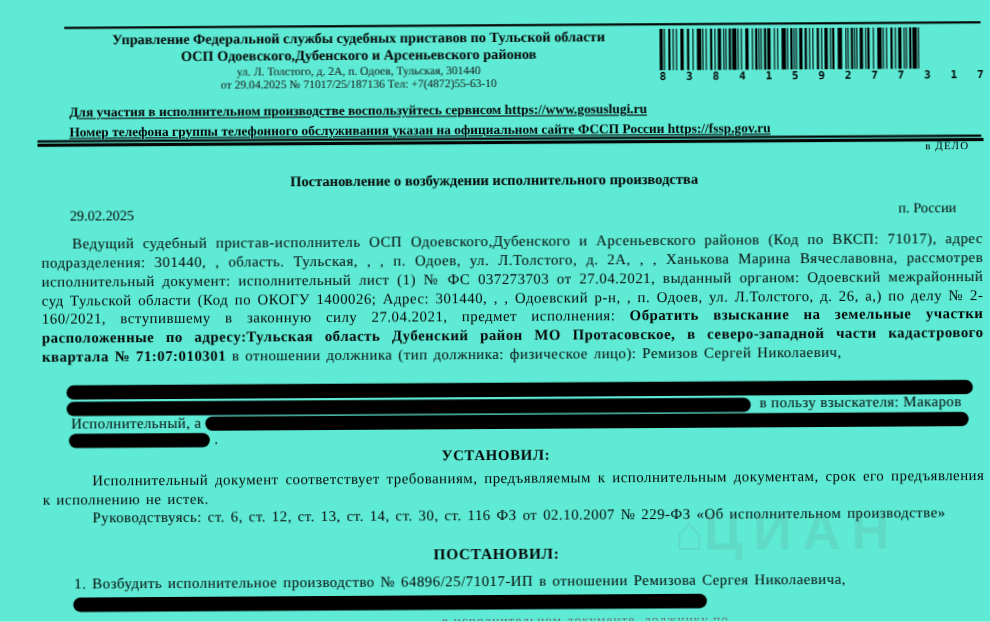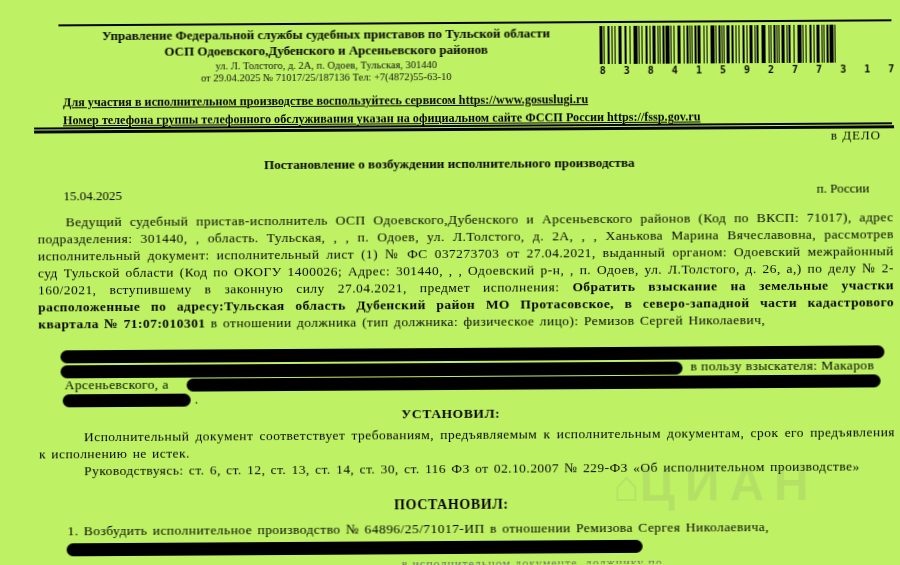--- a/index.html
+++ b/index.html
@@ -1,37 +1,37 @@
 <!DOCTYPE html>
 <html><head>
 <meta charset="utf-8">
 <style>
   html,body{margin:0;padding:0;}
   body{width:900px;height:565px;overflow:hidden;background:#ffffff;
        font-family:"Liberation Serif","DejaVu Serif",serif;color:#131313;}
-  .page{position:relative;width:900px;height:565px;background:#bef264;overflow:hidden;}
+  .page{position:relative;width:900px;height:565px;background:#5eead4;overflow:hidden;}
   .scan{position:absolute;inset:0;transform:rotate(-0.35deg);filter:blur(0.28px) contrast(1.12);}
   .abs{position:absolute;}
   .center{text-align:center;}
   .bold{font-weight:bold;}
   .rule{position:absolute;background:#111;}
   
   .lh-org{left:70px;top:26px;width:515px;font-size:13px;font-weight:bold;line-height:16px;}
   .lh-org2{left:70px;top:42px;width:515px;font-size:13px;font-weight:bold;}
   .lh-addr{left:70px;top:59px;width:515px;font-size:10.5px;color:#222;}
   .lh-ref{left:70px;top:71px;width:515px;font-size:10.5px;color:#222;}
   
   .barcode{left:601px;top:27px;width:286px;height:38px;overflow:hidden;white-space:nowrap;}
   .barcode i{display:inline-block;background:#060606;height:100%;vertical-align:top;}
   .barcode-digits{left:601px;top:66px;width:286px;font-family:"DejaVu Sans Mono",monospace;
                   font-size:10px;font-weight:bold;letter-spacing:6px;text-align:center;white-space:nowrap;}
   
   .notice1{left:64px;top:93px;width:830px;font-size:12.2px;font-weight:bold;text-decoration:underline;text-decoration-thickness:1px;}
   .notice2{left:64px;top:111px;width:830px;font-size:12.2px;font-weight:bold;text-decoration:underline;text-decoration-thickness:1px;}
-  .vdelo{right:18px;top:130px;font-size:13px;letter-spacing:1px;}
+  .vdelo{right:18px;top:130px;font-size:10px;letter-spacing:1px;}
   .doc-title{left:0;top:156px;width:900px;font-size:13.2px;font-weight:bold;}
   .date{left:64px;top:186px;font-size:13px;}
   .place{right:30px;top:183px;font-size:13px;}
   .para{line-height:17px;font-size:13.5px;letter-spacing:0.45px;word-spacing:1.5px;text-align:justify;}
   .para1{left:38px;top:211px;width:856px;text-indent:28px;}
   .redact{position:absolute;background:#070707;height:13px;border-radius:7px;}
   .inline-line{font-size:13.5px;letter-spacing:0.4px;}
   .ustanovil{left:0;top:406px;width:900px;font-size:13.5px;font-weight:bold;letter-spacing:0.6px;}
   .para2{left:38px;top:426px;width:856px;text-indent:45px;}
   .para3{left:38px;top:458px;width:856px;text-indent:45px;line-height:22px;}
@@ -58,29 +58,29 @@
     <div class="abs barcode"><i style="width: 3px; margin-right: 1px;"></i><i style="width: 1px; margin-right: 3px;"></i><i style="width: 2px; margin-right: 2px;"></i><i style="width: 1px; margin-right: 2px;"></i><i style="width: 1px; margin-right: 3px;"></i><i style="width: 3px; margin-right: 3px;"></i><i style="width: 2px; margin-right: 3px;"></i><i style="width: 1px; margin-right: 3px;"></i><i style="width: 4px; margin-right: 1px;"></i><i style="width: 1px; margin-right: 2px;"></i><i style="width: 1px; margin-right: 3px;"></i><i style="width: 2px; margin-right: 2px;"></i><i style="width: 1px; margin-right: 2px;"></i><i style="width: 3px; margin-right: 2px;"></i><i style="width: 1px; margin-right: 1px;"></i><i style="width: 1px; margin-right: 2px;"></i><i style="width: 2px; margin-right: 1px;"></i><i style="width: 4px; margin-right: 1px;"></i><i style="width: 1px; margin-right: 2px;"></i><i style="width: 1px; margin-right: 3px;"></i><i style="width: 3px; margin-right: 3px;"></i><i style="width: 1px; margin-right: 2px;"></i><i style="width: 2px; margin-right: 1px;"></i><i style="width: 1px; margin-right: 1px;"></i><i style="width: 1px; margin-right: 2px;"></i><i style="width: 2px; margin-right: 1px;"></i><i style="width: 3px; margin-right: 3px;"></i><i style="width: 1px; margin-right: 2px;"></i><i style="width: 1px; margin-right: 3px;"></i><i style="width: 4px; margin-right: 1px;"></i><i style="width: 1px; margin-right: 2px;"></i><i style="width: 2px; margin-right: 1px;"></i><i style="width: 1px; margin-right: 1px;"></i><i style="width: 1px; margin-right: 2px;"></i><i style="width: 3px; margin-right: 2px;"></i><i style="width: 2px; margin-right: 2px;"></i><i style="width: 1px; margin-right: 2px;"></i><i style="width: 1px; margin-right: 3px;"></i><i style="width: 2px; margin-right: 2px;"></i><i style="width: 1px; margin-right: 2px;"></i><i style="width: 3px; margin-right: 2px;"></i><i style="width: 1px; margin-right: 1px;"></i><i style="width: 2px; margin-right: 3px;"></i><i style="width: 4px; margin-right: 3px;"></i><i style="width: 1px; margin-right: 1px;"></i><i style="width: 1px; margin-right: 2px;"></i><i style="width: 2px; margin-right: 1px;"></i><i style="width: 1px; margin-right: 1px;"></i><i style="width: 1px; margin-right: 2px;"></i><i style="width: 3px; margin-right: 2px;"></i><i style="width: 1px; margin-right: 1px;"></i><i style="width: 2px; margin-right: 3px;"></i><i style="width: 1px; margin-right: 3px;"></i><i style="width: 4px; margin-right: 1px;"></i><i style="width: 1px; margin-right: 2px;"></i><i style="width: 1px; margin-right: 3px;"></i><i style="width: 2px; margin-right: 2px;"></i><i style="width: 1px; margin-right: 2px;"></i><i style="width: 3px; margin-right: 2px;"></i><i style="width: 1px; margin-right: 1px;"></i><i style="width: 1px; margin-right: 2px;"></i><i style="width: 2px; margin-right: 1px;"></i><i style="width: 4px; margin-right: 1px;"></i><i style="width: 1px; margin-right: 2px;"></i></div>
     <div class="abs barcode-digits">8 3 8 4 1 5 9 2 7 7 3 1 7</div>
 
     <div class="abs notice1">Для участия в исполнительном производстве воспользуйтесь сервисом https://www.gosuslugi.ru</div>
     <div class="abs notice2">Номер телефона группы телефонного обслуживания указан на официальном сайте ФССП России https://fssp.gov.ru</div>
     <div class="rule" style="left:35px;top:125px;width:858px;height:2px;"></div>
     <div class="rule" style="left:35px;top:128px;width:860px;height:3px;"></div>
     <div class="abs vdelo">в ДЕЛО</div>
 
     <div class="abs doc-title center">Постановление о возбуждении исполнительного производства</div>
-    <div class="abs date">15.04.2025</div>
+    <div class="abs date">29.02.2025</div>
     <div class="abs place">п. России</div>
 
     <div class="abs para para1"><span>Ведущий судебный пристав-исполнитель ОСП Одоевского,Дубенского и Арсеньевского районов (Код по ВКСП: 71017), адрес подразделения: 301440, , область. Тульская, , , п. Одоев, ул. Л.Толстого, д. 2А, , , Ханькова Марина Вячеславовна, рассмотрев исполнительный документ: исполнительный лист (1) № ФС 037273703 от 27.04.2021, выданный органом: Одоевский межрайонный суд Тульской области (Код по ОКОГУ 1400026; Адрес: 301440, , , Одоевский р-н, , п. Одоев, ул. Л.Толстого, д. 26, а,) по делу № 2-160/2021, вступившему в законную силу 27.04.2021, предмет исполнения: </span><span class="bold">Обратить взыскание на земельные участки расположенные по адресу:Тульская область Дубенский район МО Протасовское, в северо-западной части кадастрового квартала № 71:07:010301</span><span> в отношении должника (тип должника: физическое лицо): Ремизов Сергей Николаевич,</span></div>
 
     <div class="redact" style="left:60px;top:348px;width:824px;"></div>
     <div class="redact" style="left:60px;top:363px;width:622px;"></div>
     <div class="abs inline-line" style="left:690px;top:360px;">в пользу взыскателя: Макаров Николай</div>
-    <div class="abs inline-line" style="left:64px;top:375px;">Арсеньевского, а</div>
+    <div class="abs inline-line" style="left:64px;top:375px;">Исполнительный, а</div>
     <div class="redact" style="left:186px;top:377px;width:694px;"></div>
     <div class="redact" style="left:62px;top:392px;width:128px;"></div>
     <div class="abs inline-line" style="left:194px;top:390px;">.</div>
 
     <div class="abs ustanovil center">УСТАНОВИЛ:</div>
     <div class="abs para para2">Исполнительный документ соответствует требованиям, предъявляемым к исполнительным документам, срок его предъявления к исполнению не истек.</div>
     <div class="abs para para3">Руководствуясь: ст. 6, ст. 12, ст. 13, ст. 14, ст. 30, ст. 116 ФЗ от 02.10.2007 № 229-ФЗ «Об исполнительном производстве»</div>
 
     <div class="abs watermark"><span class="wm-glyph">⌂</span><span>ЦИАН</span></div>
 

